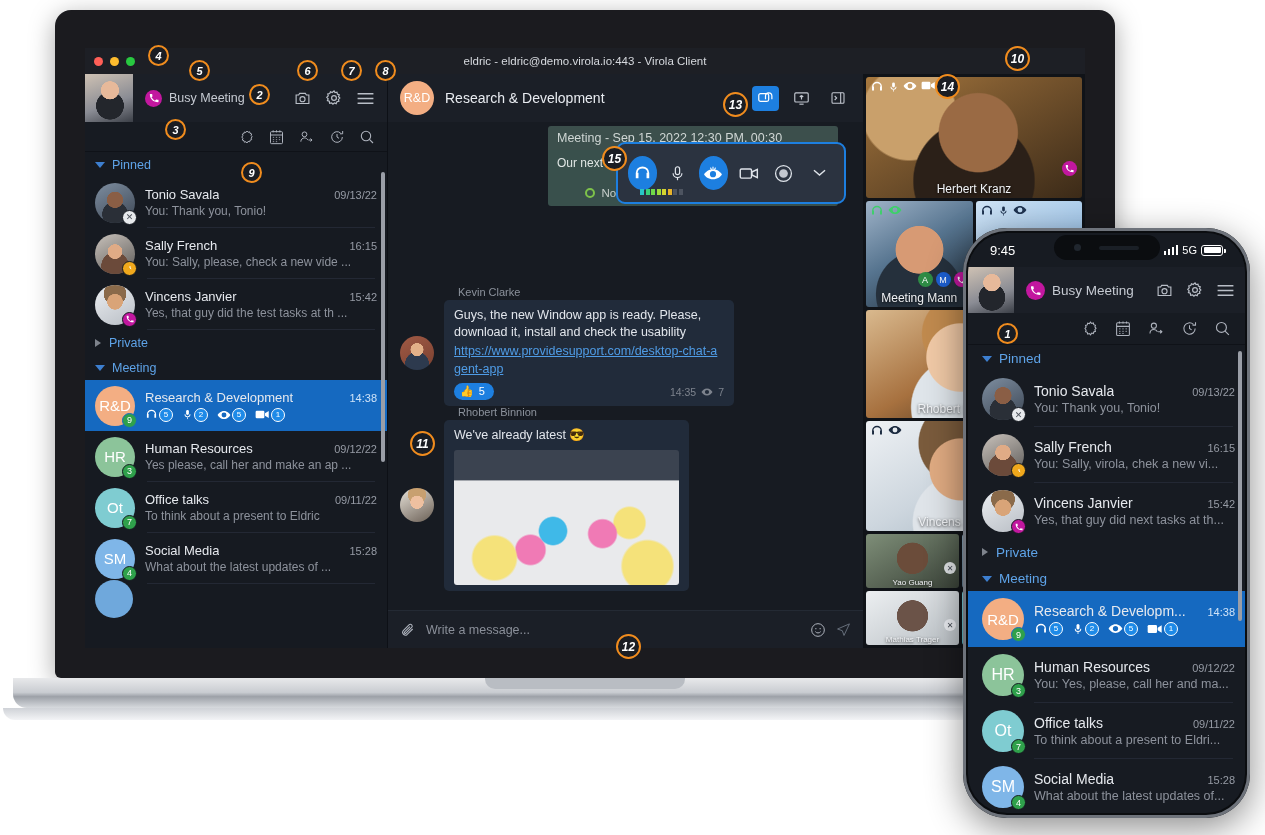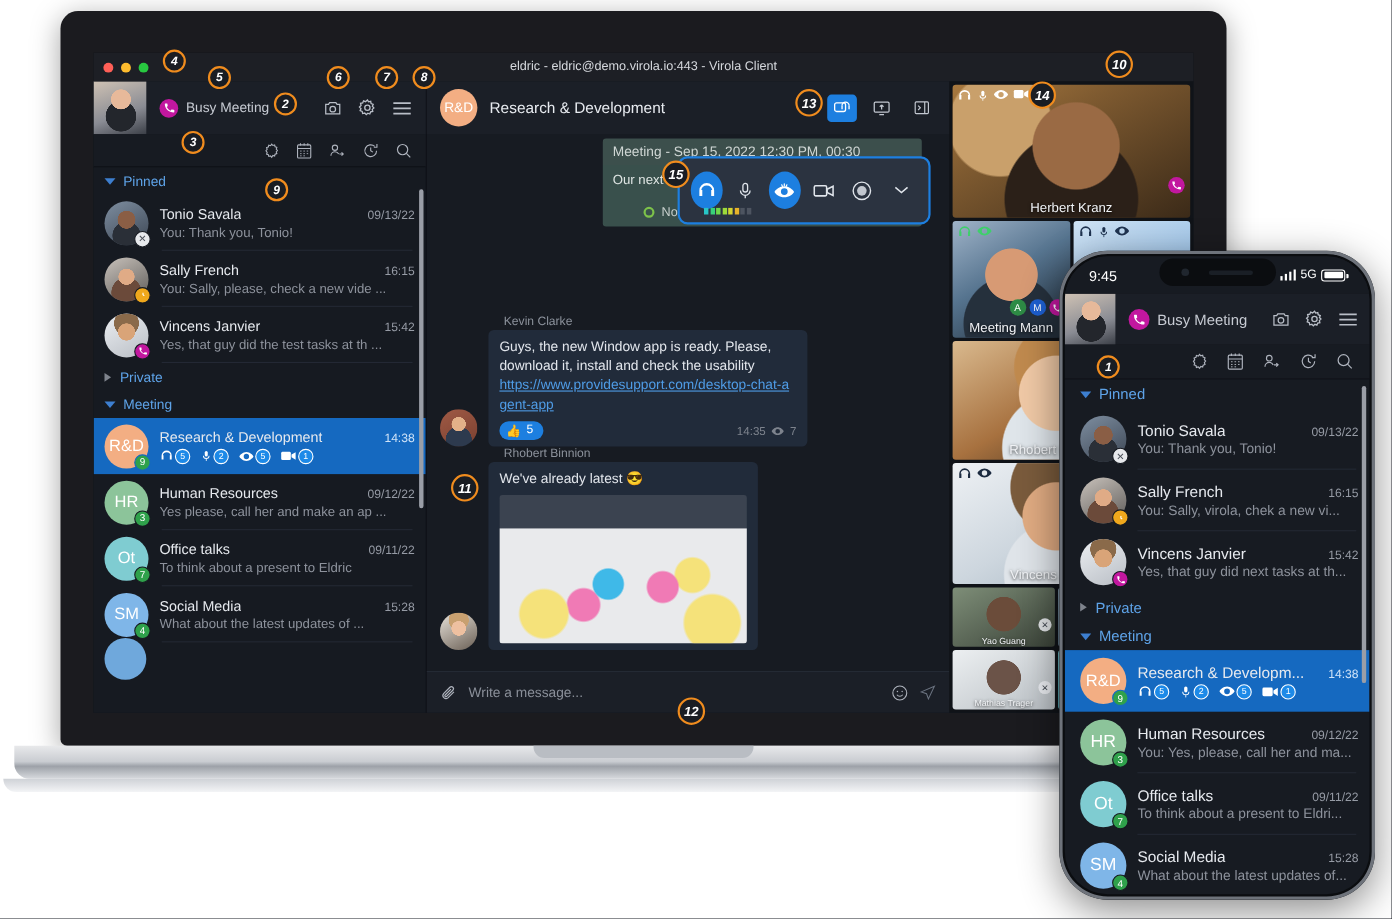--- a/index.html
+++ b/index.html
@@ -144,21 +144,21 @@
     background: #2b3340; border: 2px solid #1d7fe0; border-radius: 9px;
     display: flex; align-items: center; gap: 6px; padding: 0 10px; z-index: 6; }
   .cb { width: 34px; height: 34px; border-radius: 50%; display: flex; align-items: center;
         justify-content: center; color: #dfe4ea; }
   .cb.on { background: #1d7fe0; color: #fff; }
   .levels { position: absolute; left: 22px; bottom: 7px; display: flex; gap: 1.5px; }
   .levels i { width: 4px; height: 6px; display: block; }
 
   .msg-block { margin-bottom: 0; }
   .msg-author { font-size: 11px; color: #8c929c; margin-left: 58px; margin-bottom: 2px; }
-  .msg-row { display: flex; gap: 10px; align-items: flex-end; }
+  .msg-row { display: flex; gap: 10px; align-items: center; }
   .msg-av { width: 34px; height: 34px; border-radius: 50%; flex: 0 0 34px; }
   .bubble { background: #212b3a; border-radius: 5px; padding: 7px 10px 6px 10px;
             max-width: 290px; position: relative; }
   .bubble .t { font-size: 12.5px; color: #e2e6ec; line-height: 1.35; }
   .bubble a.link { color: #4f9ce6; text-decoration: underline; font-size: 12.5px; word-break: break-all;}
   .reaction { display: inline-flex; align-items: center; gap: 5px; background: #1d7fe0;
     border-radius: 11px; padding: 2px 9px 2px 6px; color: #fff; font-size: 11px; margin-top: 6px;}
   .photo { width: 225px; height: 135px; border-radius: 3px; margin-top: 6px;
     background:
       radial-gradient(circle at 18% 80%, #f5e27a 0 10%, transparent 11%),
@@ -1107,18 +1107,18 @@
       <div class="callout c-sm" style="left: 165px; top: 119px;">3</div>
       <div class="callout c-sm" style="left: 148px; top: 45px;">4</div>
       <div class="callout c-sm" style="left: 189px; top: 60px;">5</div>
       <div class="callout c-sm" style="left: 297px; top: 60px;">6</div>
       <div class="callout c-sm" style="left: 341px; top: 60px;">7</div>
       <div class="callout c-sm" style="left: 375px; top: 60px;">8</div>
       <div class="callout c-sm" style="left: 241px; top: 162px;">9</div>
       <div class="callout c-md" style="left: 1005px; top: 46px;">10</div>
       <div class="callout c-md" style="left: 410px; top: 431px;">11</div>
       <div class="callout c-md" style="left: 616px; top: 634px;">12</div>
-      <div class="callout c-md" style="left: 723px; top: 81px;">13</div>
+      <div class="callout c-md" style="left: 723px; top: 92px;">13</div>
       <div class="callout c-md" style="left: 935px; top: 74px;">14</div>
       <div class="callout c-md" style="left: 602px; top: 146px;">15</div>
     </div>
 
 </div>
 
 </body></html>

